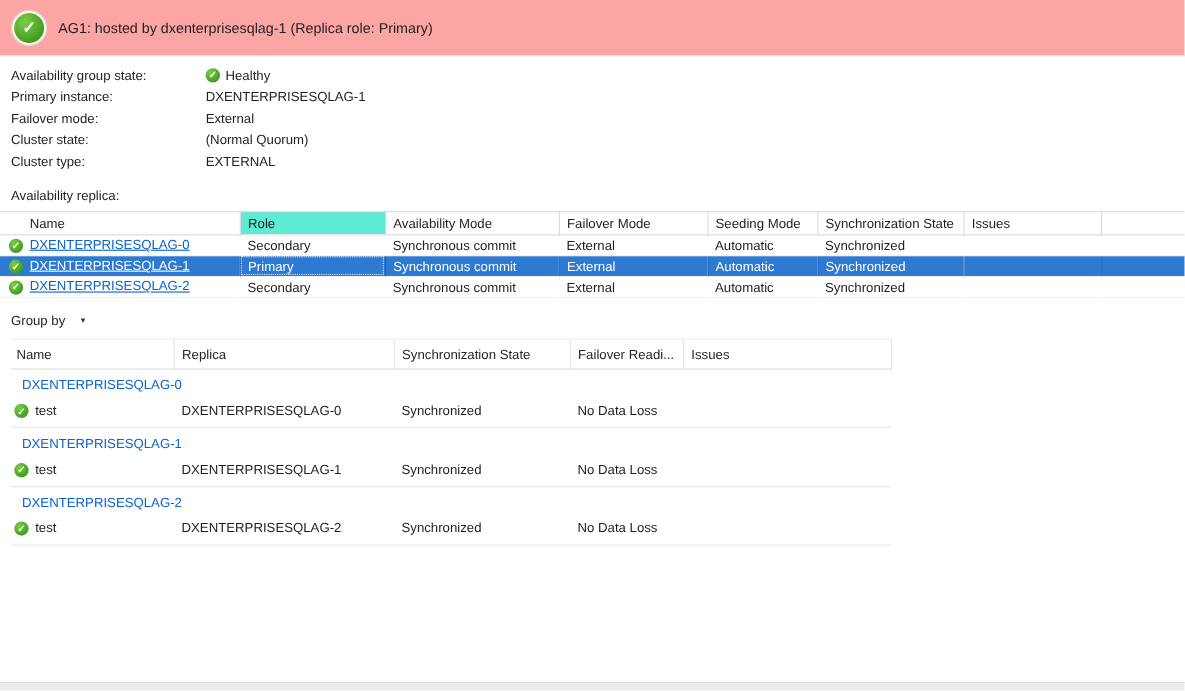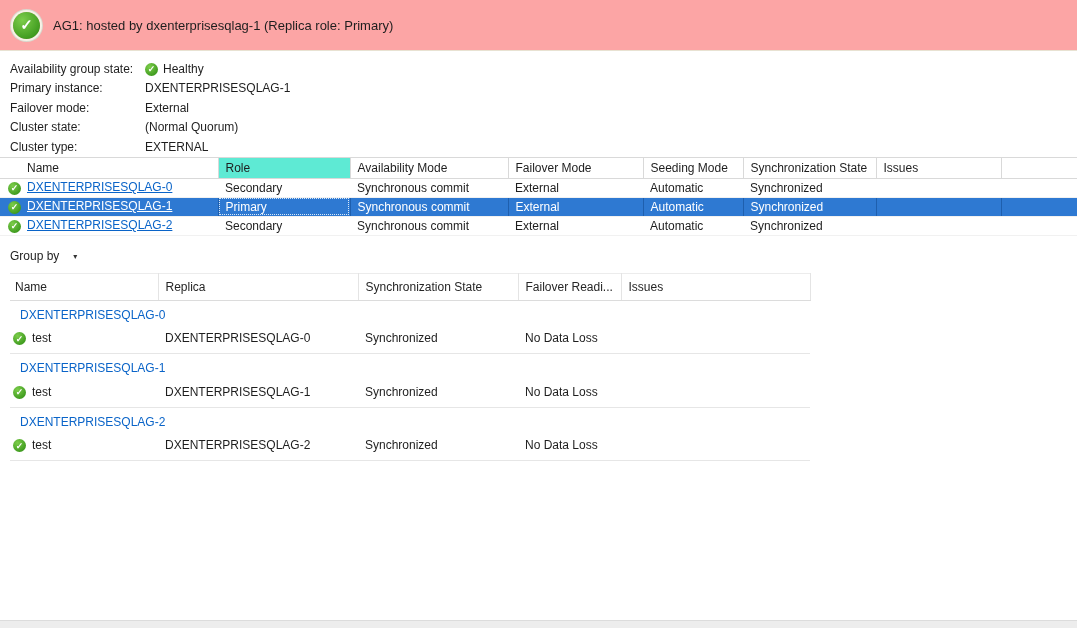--- a/index.html
+++ b/index.html
@@ -40,21 +40,21 @@
   .check-lg {
     width: 27px; height: 27px; font-size: 15px;
     box-shadow: 0 0 0 2px #f6f2e6, 0 0 0 3px #d9d9cf;
   }
   .check-sm { width: 13px; height: 13px; font-size: 9px; }
 
   
   .summary { padding: 8px 0 0 10px; }
   .summary-row { display: flex; align-items: center; height: 19.5px; }
   .summary-label { width: 135px; flex: none; }
-  .summary-value { display: inline-flex; align-items: flex-end; gap: 5px; }
+  .summary-value { display: inline-flex; align-items: flex-start; gap: 5px; margin-left: 42px; }
 
   .section-label { padding: 14px 0 7px 10px; }
 
   
   table { border-collapse: collapse; table-layout: fixed; }
   a.link { color: #0a64c8; text-decoration: underline; cursor: pointer; }
   .group-link { color: #0a64c8; cursor: pointer; }
 
   
   #replica-table { width: 1077px; }
@@ -168,20 +168,21 @@
         </span>
       </div>
       <div class="summary-row">
         <span class="summary-label">Cluster type:</span>
         <span class="summary-value">
           <span>EXTERNAL</span>
         </span>
       </div>
     </div>
 
+  <div class="section-label">Availability replica:</div>
 
   <table id="replica-table">
       <colgroup>
         <col style="width: 218px;">
         <col style="width: 132px;">
         <col style="width: 158px;">
         <col style="width: 135px;">
         <col style="width: 100px;">
         <col style="width: 133px;">
         <col style="width: 125px;">

